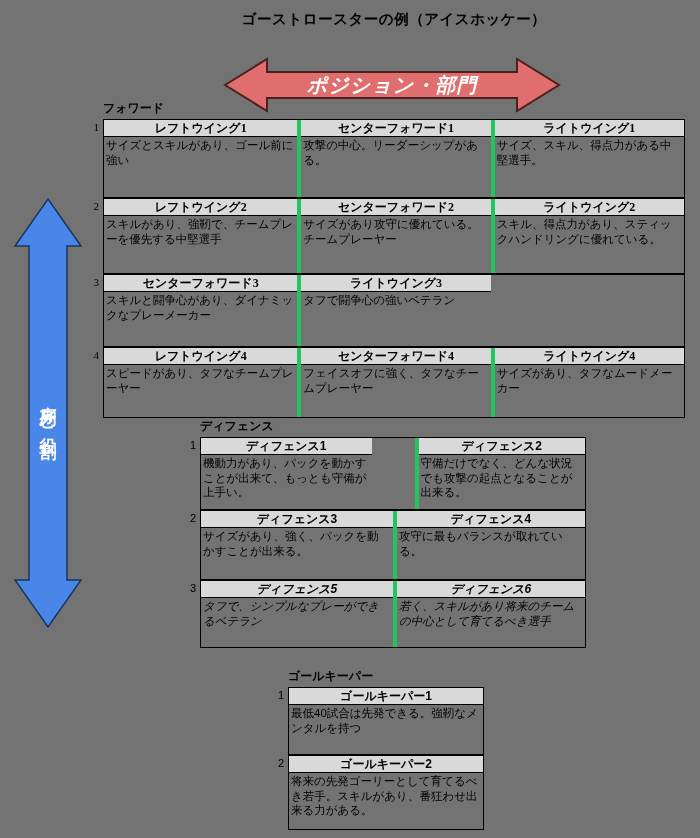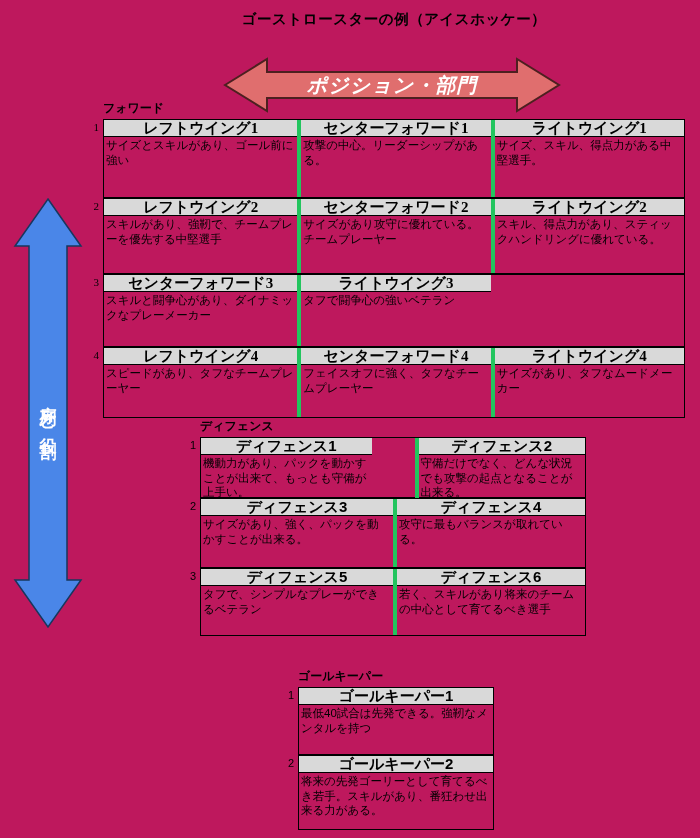--- a/index.html
+++ b/index.html
@@ -1,17 +1,17 @@
 <!DOCTYPE html>
 <html><head>
 <meta charset="utf-8">
 <style>
   html,body { margin:0; padding:0; background:#ffffff; }
   .page {
-    position:relative; width:700px; height:838px; background:#be185d;
+    position:relative; width:700px; height:838px; background:#737373;
     font-family:"Liberation Sans", sans-serif; color:#000; overflow:hidden;
   }
   .title {
     position:absolute; left:103px; top:10px; width:582px;
     text-align:center; font-size:14.5px; font-weight:bold; letter-spacing:0.5px;
   }
   
   .h-arrow { position:absolute; left:222px; top:56px; width:340px; height:58px; }
   .h-arrow svg { position:absolute; left:0; top:0; }
   .h-arrow-label {
@@ -34,21 +34,21 @@
   .group { display:flex; }
   .row-num { width:14px; font-size:11px; text-align:right; padding:2px 4px 0 0; box-sizing:border-box; }
   .cells { flex:1; border:1px solid #000; display:grid; box-sizing:border-box; }
   .cols3 { grid-template-columns:1fr 1fr 1fr; }
   .cols2 { grid-template-columns:1fr 1fr; }
   .cols1 { grid-template-columns:1fr; }
   .cell { display:flex; flex-direction:column; min-width:0; }
   .cell + .cell { border-left:4px solid #22c55e; }
   .cell-header {
     background:#d9d9d9; border-bottom:1px solid #000;
-    font-weight:bold; font-size:15px; text-align:center; height:16px; line-height:16px;
+    font-weight:bold; font-size:12px; text-align:center; height:16px; line-height:16px;
     white-space:nowrap; overflow:hidden;
   }
   .cell-body { flex:1; font-size:11.5px; line-height:1.28; padding:1px 3px 0 2px; }
 </style>
 </head>
 <body>
 
 <div class="page">
 
   <div class="title">ゴーストロースターの例（アイスホッケー）</div>
@@ -139,21 +139,21 @@
         </div>
       </div>
     </div>
   </div>
 
   <div class="section" style="left:186px; top:418px; width:400px;">
     <div class="section-label">ディフェンス</div>
 
     <div class="group">
       <div class="row-num">1</div>
-      <div class="cells cols2" style="height:61px;gap:43px;">
+      <div class="cells cols2" style="height:73px;gap:43px;">
         <div class="cell">
           <div class="cell-header">ディフェンス1</div>
           <div class="cell-body">機動力があり、パックを動かすことが出来て、もっとも守備が上手い。</div>
         </div>
         <div class="cell">
           <div class="cell-header">ディフェンス2</div>
           <div class="cell-body">守備だけでなく、どんな状況でも攻撃の起点となることが出来る。</div>
         </div>
       </div>
     </div>
@@ -167,34 +167,34 @@
         </div>
         <div class="cell">
           <div class="cell-header">ディフェンス4</div>
           <div class="cell-body">攻守に最もバランスが取れている。</div>
         </div>
       </div>
     </div>
 
     <div class="group">
       <div class="row-num">3</div>
-      <div class="cells cols2" style="height:68px;">
+      <div class="cells cols2" style="height:68px;font-style:italic;">
         <div class="cell">
           <div class="cell-header">ディフェンス5</div>
           <div class="cell-body">タフで、シンプルなプレーができるベテラン</div>
         </div>
         <div class="cell">
           <div class="cell-header">ディフェンス6</div>
           <div class="cell-body">若く、スキルがあり将来のチームの中心として育てるべき選手</div>
         </div>
       </div>
     </div>
   </div>
 
-  <div class="section" style="left:284px; top:668px; width:210px;">
+  <div class="section" style="left:274px; top:668px; width:210px;">
     <div class="section-label">ゴールキーパー</div>
 
     <div class="group">
       <div class="row-num">1</div>
       <div class="cells cols1" style="height:68px;">
         <div class="cell">
           <div class="cell-header">ゴールキーパー1</div>
           <div class="cell-body">最低40試合は先発できる。強靭なメンタルを持つ</div>
         </div>
       </div>

